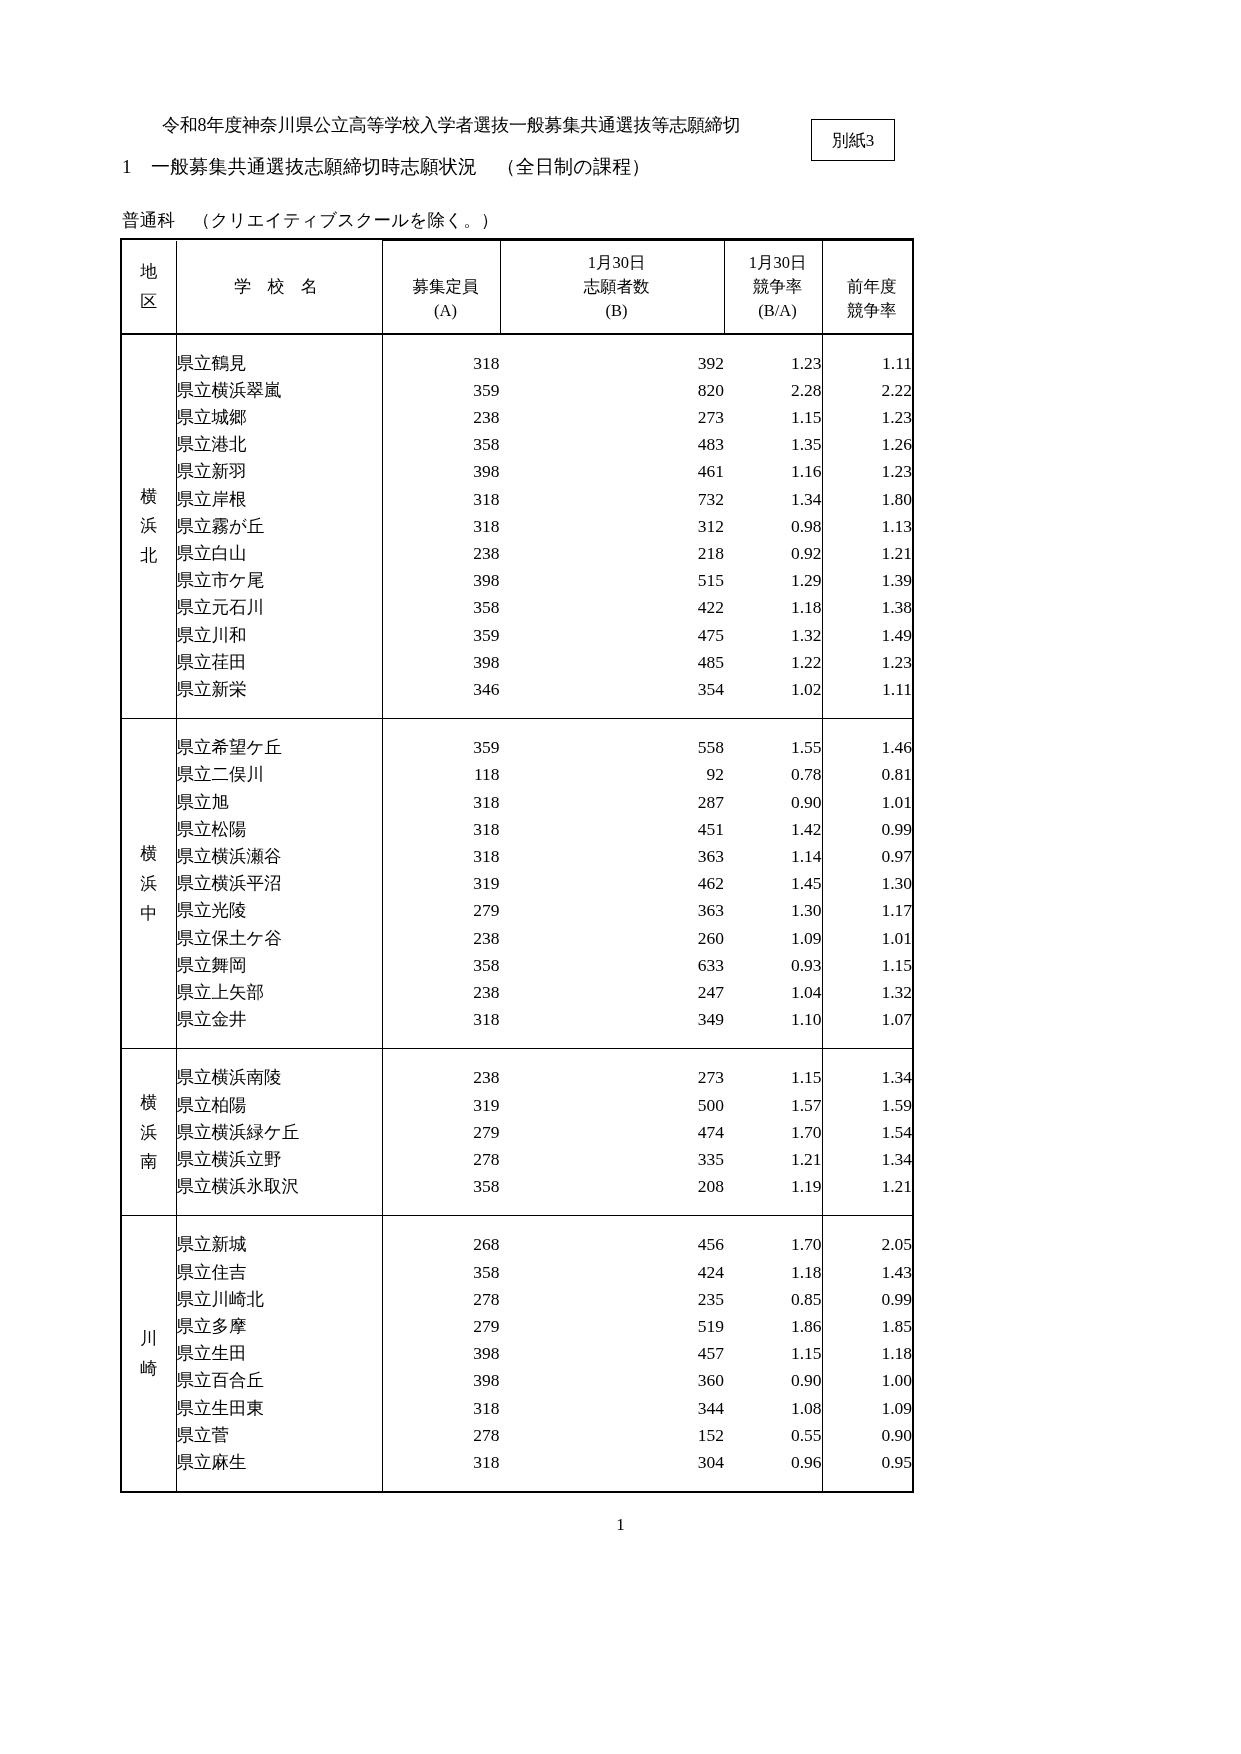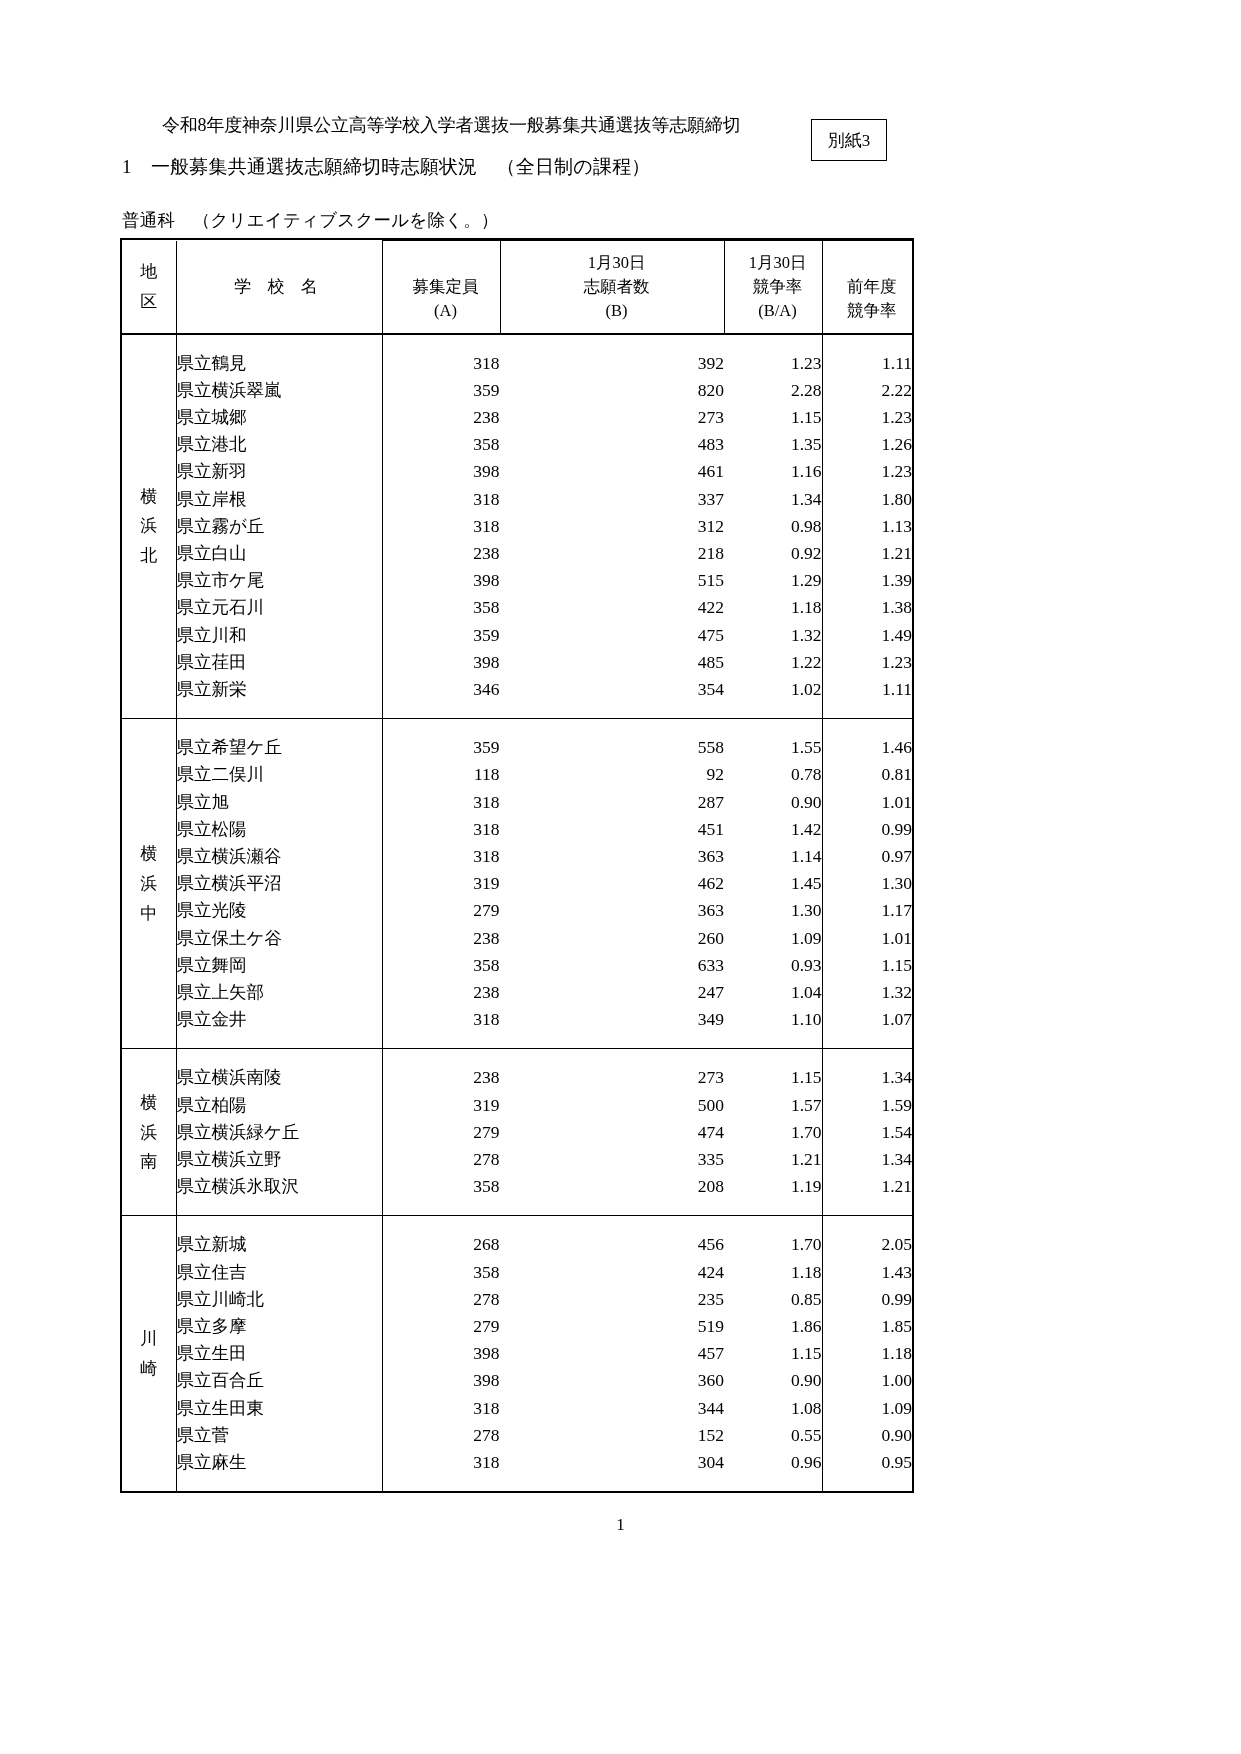--- a/index.html
+++ b/index.html
@@ -33,21 +33,21 @@
     font-size: 18px;
     line-height: 26px;
     letter-spacing: -0.2px;
     white-space: pre-line;
     margin-left: 40px;
   }
   .slip-box {
     position: absolute;
     left: 811px;
     top: 119px;
-    width: 76px;
+    width: 84px;
     height: 42px;
     border: 1.6px solid #000;
     display: flex;
     align-items: center;
     justify-content: center;
     font-size: 17px;
     box-sizing: border-box;
   }
   .section-heading {
     position: absolute;
@@ -257,21 +257,21 @@
           <tr>
             <td class="schoolname">県立新羽</td>
             <td class="num cap">398</td>
             <td class="num app">461</td>
             <td class="num rate">1.16</td>
             <td class="num prev">1.23</td>
           </tr>
           <tr>
             <td class="schoolname">県立岸根</td>
             <td class="num cap">318</td>
-            <td class="num app">337</td>
+            <td class="num app">732</td>
             <td class="num rate">1.34</td>
             <td class="num prev">1.80</td>
           </tr>
           <tr>
             <td class="schoolname">県立霧が丘</td>
             <td class="num cap">318</td>
             <td class="num app">312</td>
             <td class="num rate">0.98</td>
             <td class="num prev">1.13</td>
           </tr>

